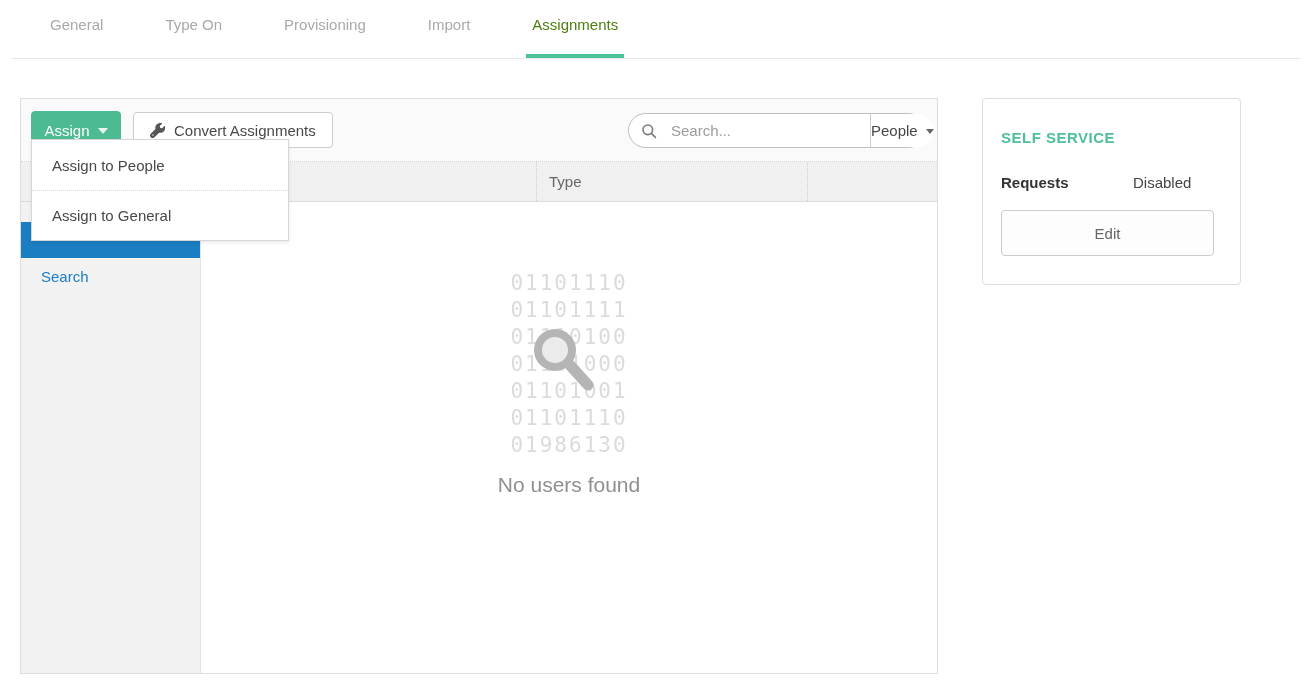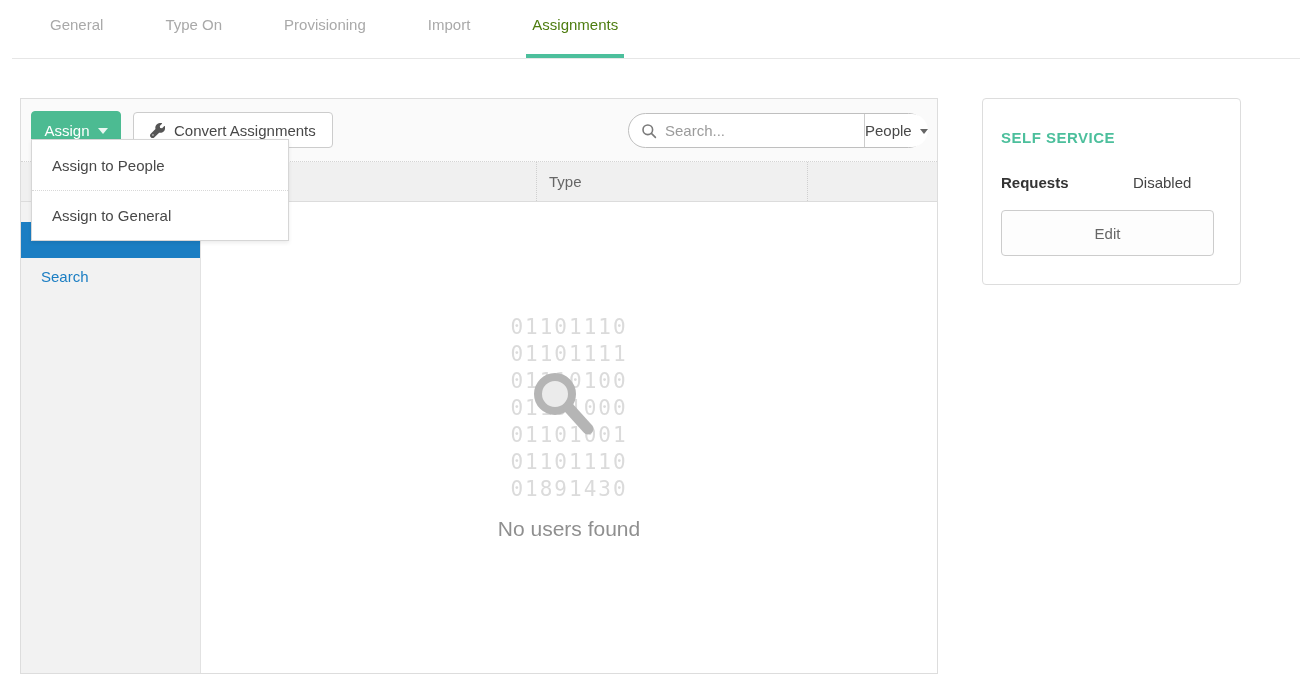--- a/index.html
+++ b/index.html
@@ -20,21 +20,21 @@
   .btn-assign { position:absolute; left:10px; top:12px; width:90px; height:38px;
                 background:var(--green); border:1px solid var(--green); border-radius:4px;
                 color:#fff; font-size:15px; display:flex; align-items:center; justify-content:center; gap:8px; cursor:pointer; }
   .caret-down-white { width:0; height:0; border-left:5px solid transparent; border-right:5px solid transparent; border-top:6px solid #eaf7f1; margin-top:2px; }
   .btn-convert { position:absolute; left:112px; top:13px; height:36px; padding:16px 16px;
                  background:#fff; border:1px solid #ccc; border-radius:4px; color:#484848;
                  font-size:15px; display:flex; align-items:center; gap:9px; cursor:pointer; }
   .search-pill { position:absolute; right:11px; top:14px; width:298px; height:35px;
                  border:1px solid #bfbfbf; border-radius:18px; background:#fff;
                  display:flex; align-items:stretch; }
-  .search-left { flex:1; display:flex; align-items:center; padding-left:12px; gap:8px; }
+  .search-left { flex:1; display:flex; align-items:center; padding-left:12px; gap:14px; }
   .search-left input { border:none; outline:none; flex:1; font-size:15px; color:#555;
                        font-family:"Liberation Sans",sans-serif; background:transparent; min-width:0; }
   .search-left input::placeholder { color:#9b9b9b; }
   .scope-btn { width:92px; border-left:1px solid #ccc; display:flex; align-items:center;
                justify-content:center; gap:8px; font-size:15px; color:#484848; cursor:pointer;
                border-radius:0 18px 18px 0; background:#fff; }
   .caret-down-gray { width:0; height:0; border-left:4px solid transparent; border-right:4px solid transparent; border-top:5px solid #666; margin-top:2px; }
 
   
   .thead { display:flex; height:40px; background:#f0f0f0; border-bottom:1px solid #dcdcdc; }
@@ -44,21 +44,21 @@
   .th3 { flex:1; }
 
   
   .panel-body { display:flex; height:471px; }
   .sidebar { width:180px; background:#f2f2f2; border-right:1px solid #e2e2e2; padding-top:20px; }
   .side-item { height:36px; display:flex; align-items:center; padding-left:20px; font-size:15px; cursor:pointer; }
   .side-item.selected { background:var(--blue); color:#fff; }
   .side-item.link { color:var(--blue); }
   .content { flex:1; position:relative; background:#fff; }
 
-  .empty { text-align:center; padding-top:112px; }
+  .empty { text-align:center; padding-top:68px; }
   .binary-block { position:relative; display:inline-block;
                   font-family:"DejaVu Sans Mono", monospace; font-size:21px; line-height:27px;
                   letter-spacing:2px; color:#dbdbdb; text-align:center; }
   .mag { position:absolute; left:-8px; top:22px; }
   .empty-msg { margin-top:14px; font-size:21px; color:#8f8f8f; }
 
   
   .assign-menu { position:absolute; left:10px; top:40px; width:258px; background:#fff;
                  border:1px solid #d6d6d6; box-shadow:0 2px 4px rgba(0,0,0,.08); z-index:10; }
   .assign-menu .item { height:50px; display:flex; align-items:center; padding-left:20px;
@@ -143,21 +143,21 @@
 
       <div class="content">
         <div class="empty">
           <div class="binary-block">
             <div>01101110</div>
             <div>01101111</div>
             <div>01110100</div>
             <div>01101000</div>
             <div>01101001</div>
             <div>01101110</div>
-            <div>01891430</div>
+            <div>01986130</div>
             <span class="mag icon">
               <svg width="120" height="120" viewBox="0 0 120 120">
                 <circle cx="53" cy="58" r="17" fill="#ebebeb" stroke="#b5b5b5" stroke-width="8"></circle>
                 <line x1="67" y1="72" x2="86" y2="93" stroke="#b5b5b5" stroke-width="11" stroke-linecap="round"></line>
               </svg>
             </span>
           </div>
           <div class="empty-msg">No users found</div>
         </div>
       </div>

